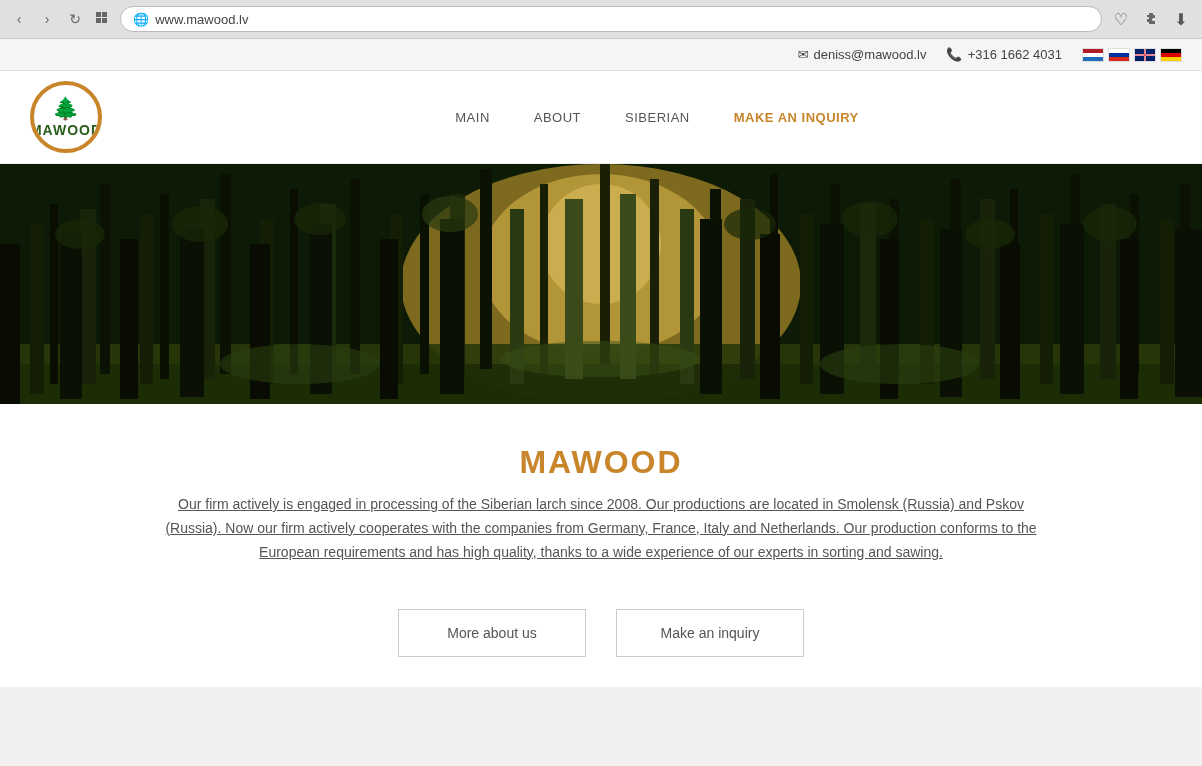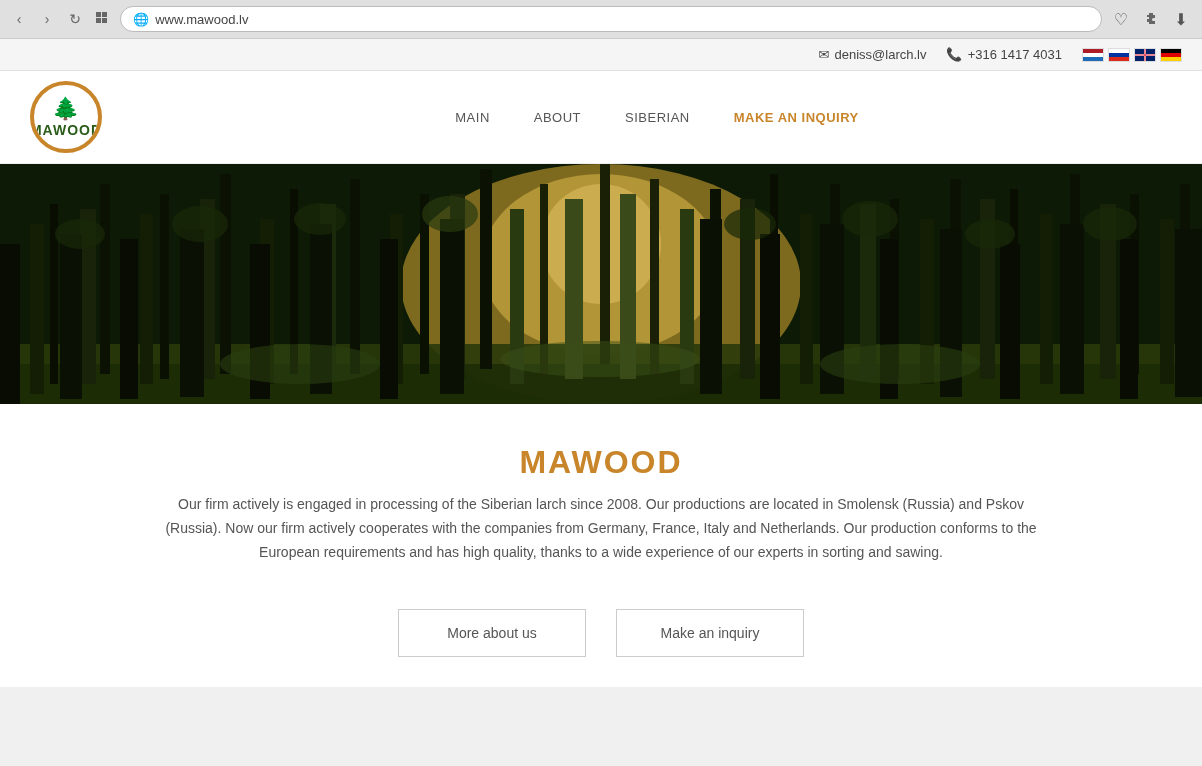--- a/index.html
+++ b/index.html
@@ -188,20 +188,21 @@
       letter-spacing: 1px;
       margin-bottom: 30px;
       font-weight: 500;
     }
     .company-desc {
       font-size: 14px;
       color: #555;
       line-height: 1.7;
       max-width: 900px;
       margin: 0 auto 35px;
+      text-decoration: underline;
     }
 
     
     .cta-buttons {
       display: flex;
       justify-content: center;
       gap: 30px;
       padding-top: 10px;
     }
     .cta-btn {
@@ -250,25 +251,25 @@
       <button class="browser-action-btn">⬇</button>
     </div>
   </div>
 </div>
 
 <div class="website">
 
   <div class="top-bar">
     <div class="top-bar-email">
       <span>✉</span>
-      <span>deniss@larch.lv</span>
+      <span>deniss@mawood.lv</span>
     </div>
     <div class="top-bar-phone">
       <span>📞</span>
-      <span>+316 1417 4031</span>
+      <span>+316 1662 4031</span>
     </div>
     <div class="flags">
       <div class="flag flag-nl" style="width:22px;height:14px;display:inline-block;border:1px solid #ddd;"></div>
       <div class="flag flag-ru" style="width:22px;height:14px;display:inline-block;border:1px solid #ddd;"></div>
       <div style="width:22px;height:14px;display:inline-block;border:1px solid #ddd;background:#012169;position:relative;overflow:hidden;">
         <div style="position:absolute;top:0;left:0;width:100%;height:100%;">
           <div style="position:absolute;top:50%;left:0;width:100%;height:2px;background:white;transform:translateY(-50%);"></div>
           <div style="position:absolute;top:0;left:50%;height:100%;width:2px;background:white;transform:translateX(-50%);"></div>
           <div style="position:absolute;top:50%;left:0;width:100%;height:1px;background:#CF142B;transform:translateY(-50%);"></div>
           <div style="position:absolute;top:0;left:50%;height:100%;width:1px;background:#CF142B;transform:translateX(-50%);"></div>

